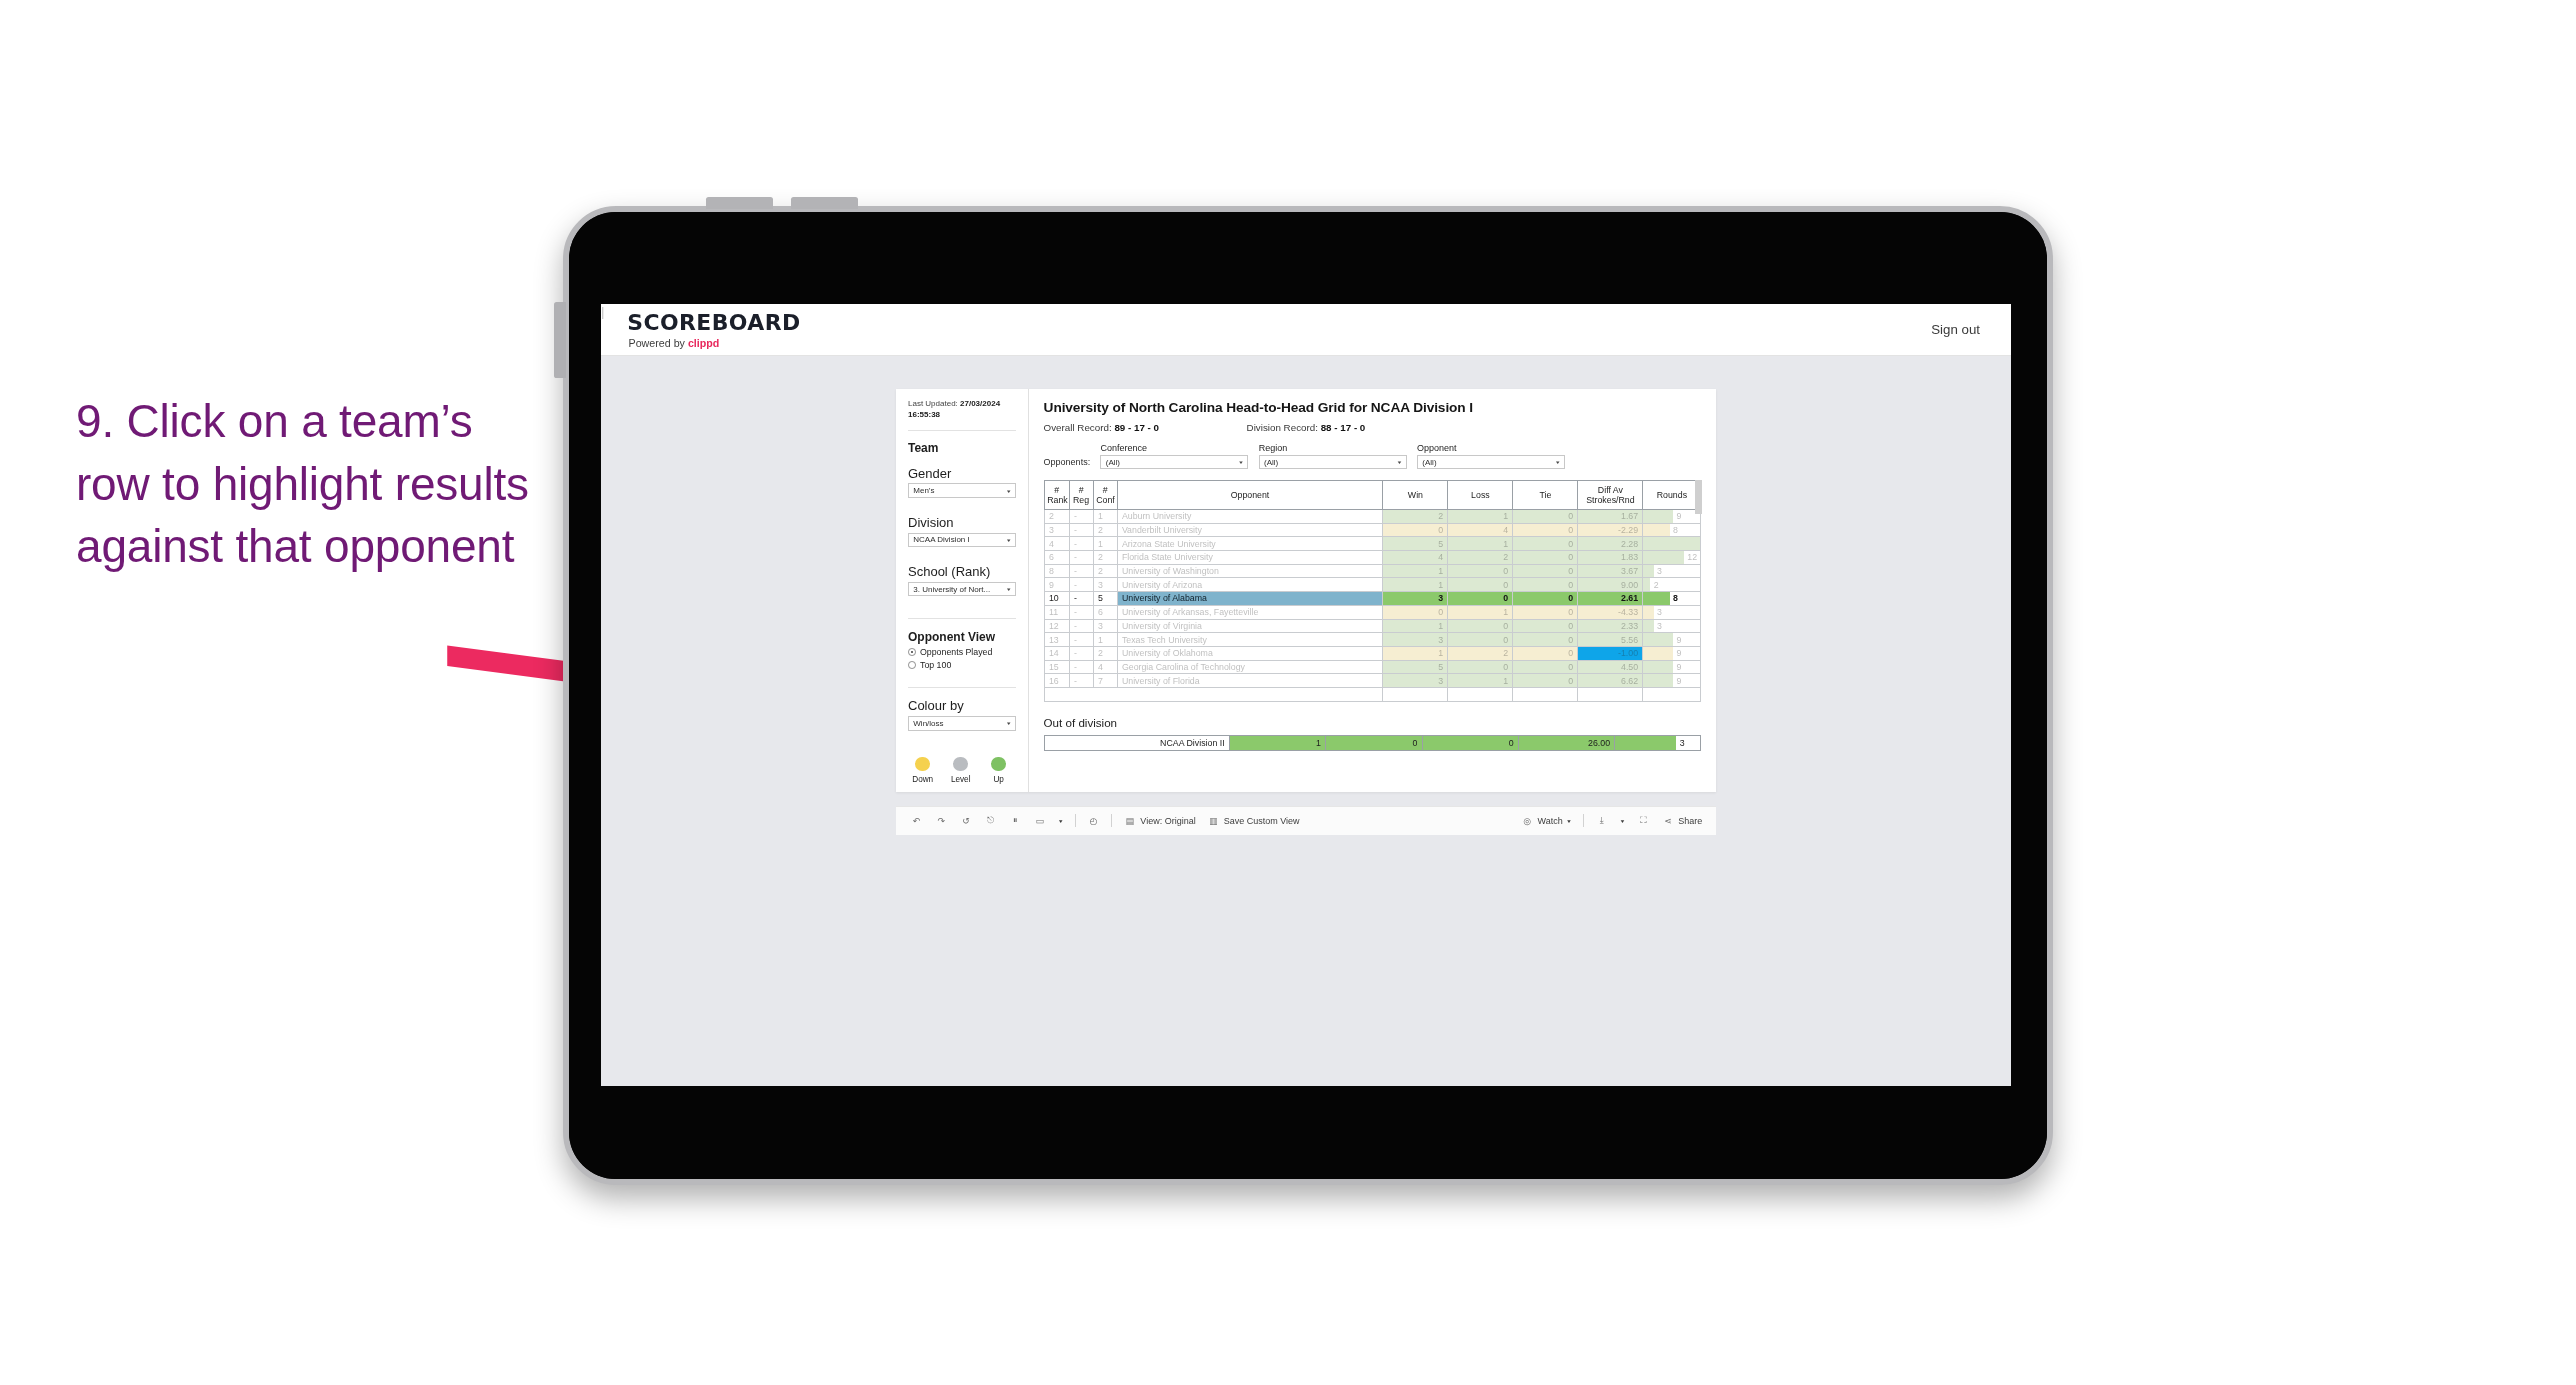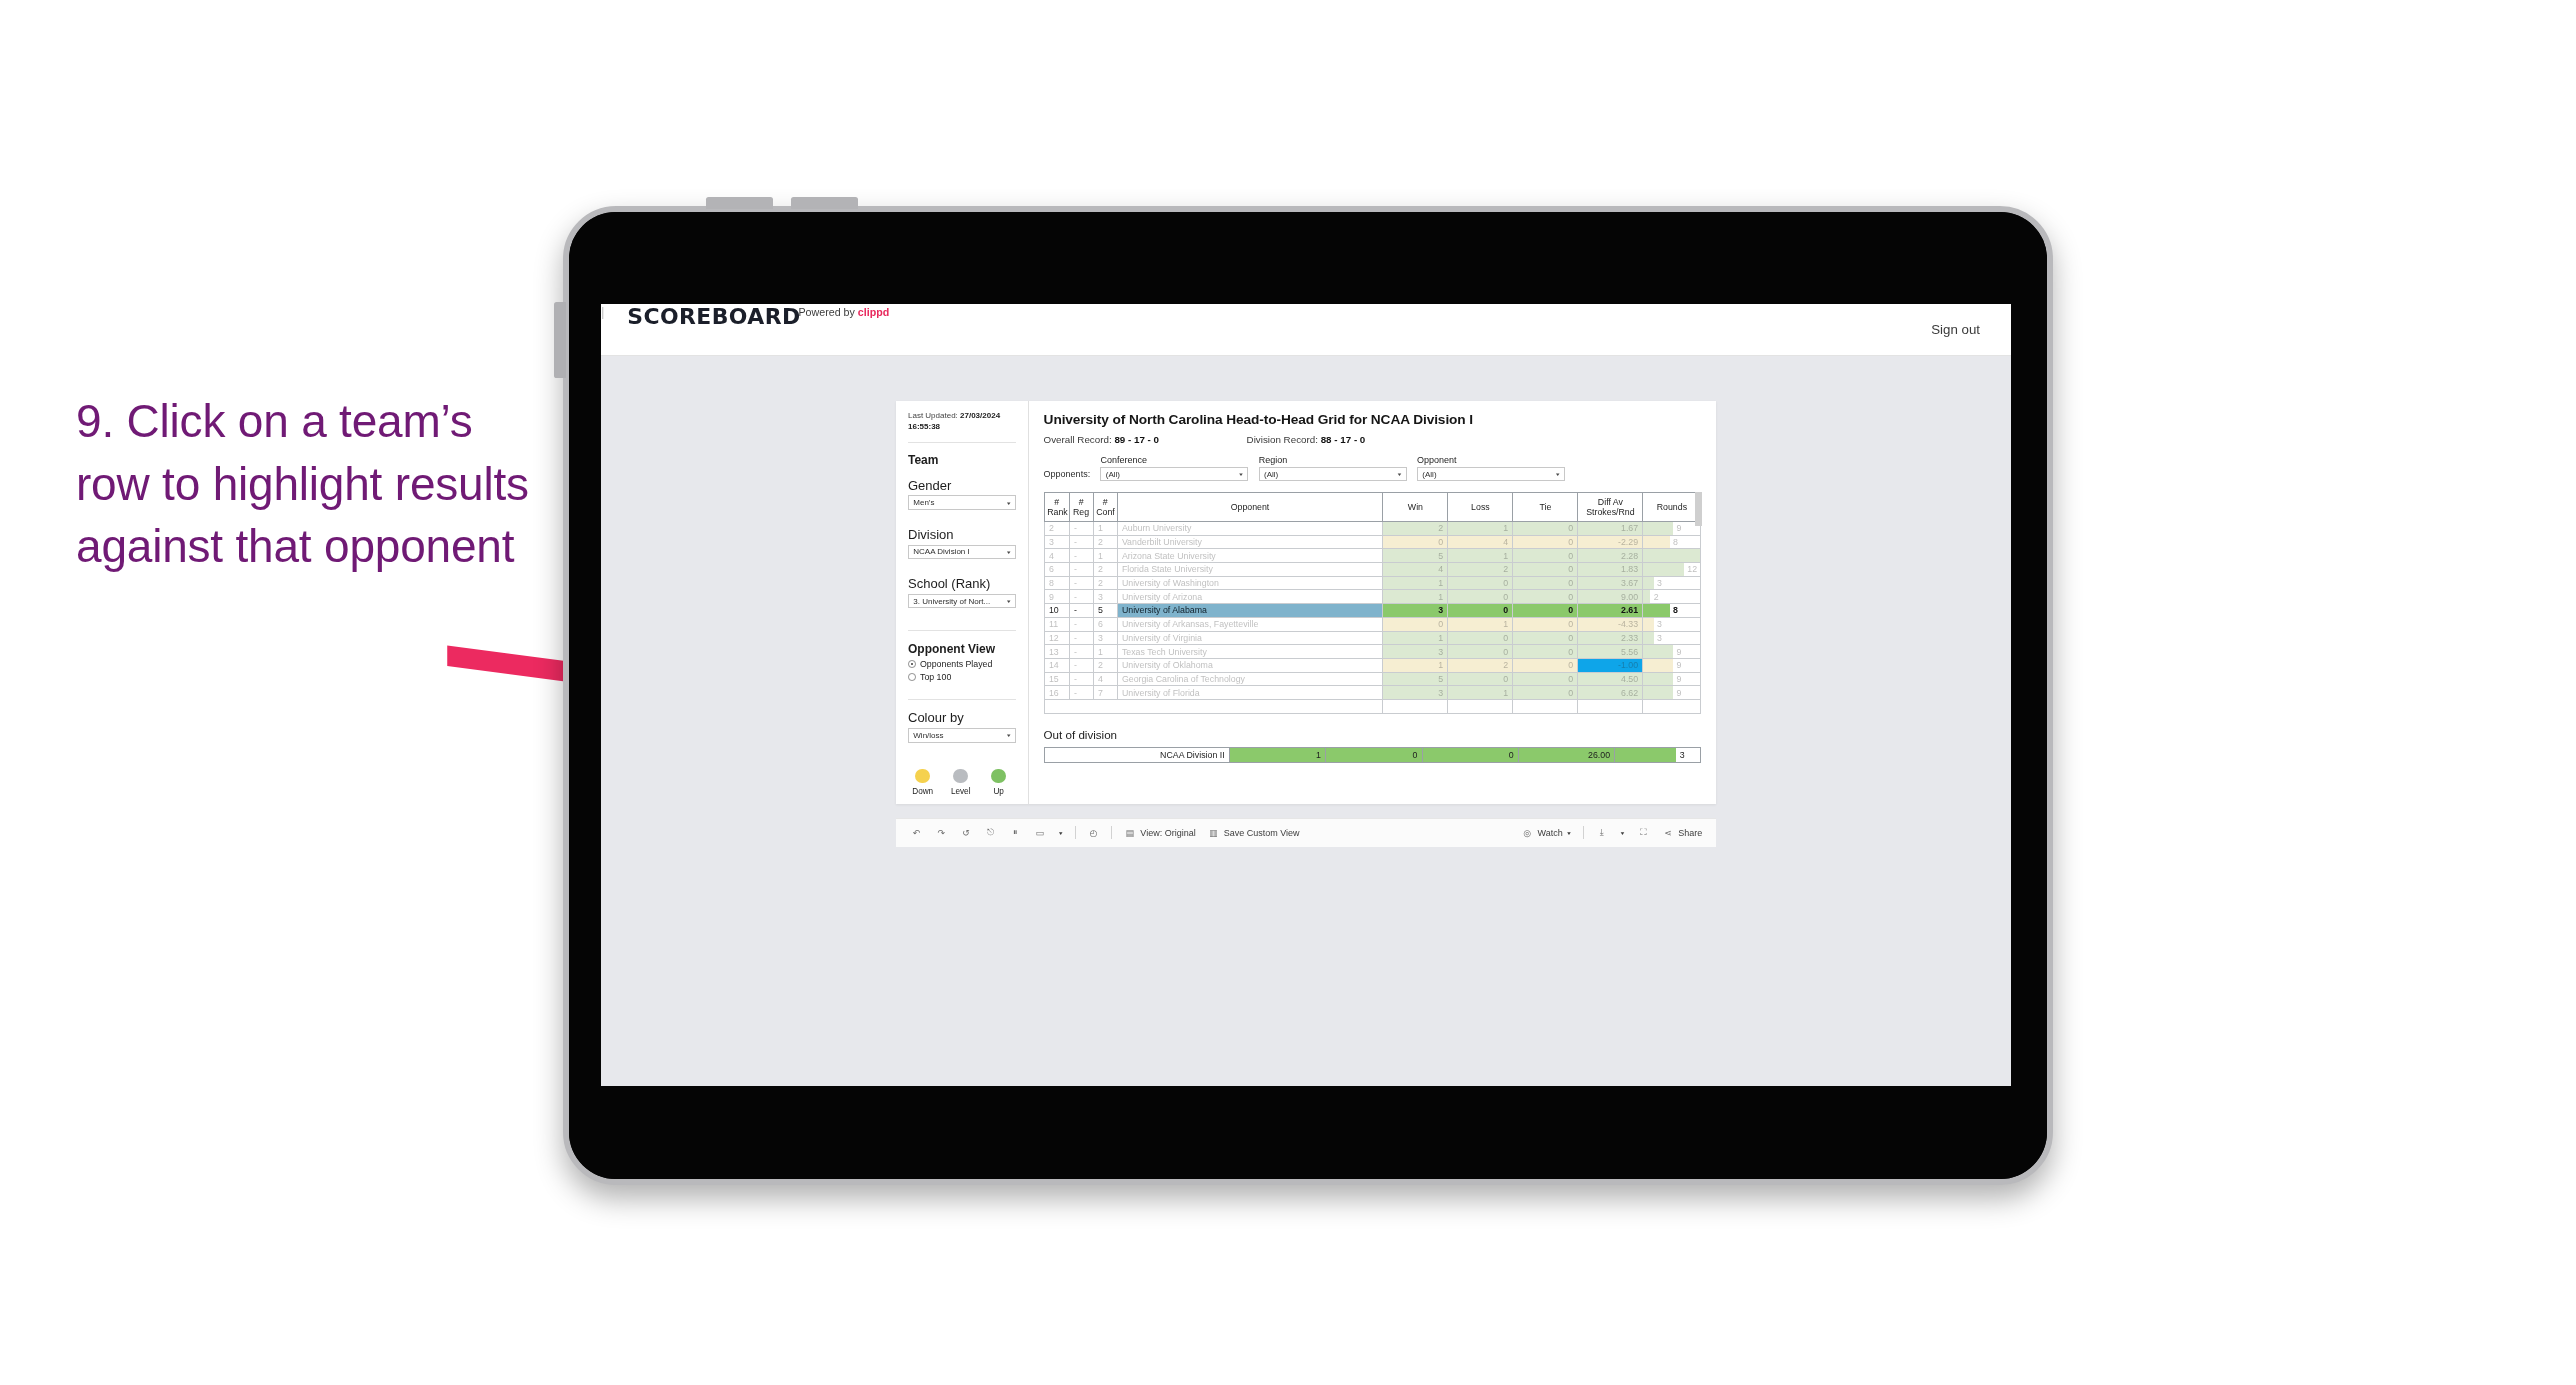--- a/index.html
+++ b/index.html
@@ -35,21 +35,21 @@
   .dot.d4 { top:524px; width:19px; height:19px; }
 
   
   .screen {
     position:absolute; left:601px; top:304px; width:1410px; height:782px;
     background:#e7e8ec; overflow:hidden;
   }
 
   
   .app-header { height:52px; background:#fff; display:flex; align-items:stretch; border-bottom:0.9px solid #e3e3e3; }
-  .logo-box { display:flex; justify-content:center; padding:0 22px 0 27.5px; }
+  .logo-box { display:flex; flex-direction:column; justify-content:center; padding:0 22px 0 27.5px; }
   .logo-title { font-size:21.5px; font-weight:bold; letter-spacing:0.4px; color:#1b1f2a;
                 font-family:"DejaVu Sans", sans-serif; transform:scaleX(1.02); }
   .logo-sub { font-size:10.7px; color:#3d3d3d; margin-top:1.7px; }
   .logo-sub b { color:#e8285c; font-weight:bold; }
   .nav-top { display:flex; align-items:stretch; }
   .nav-top .nav-item {
     display:flex; align-items:center; padding:0 23px; font-size:14.6px; color:#2d2d2d;
     letter-spacing:0.3px; position:relative; cursor:pointer;
   }
   .nav-top .nav-item.active::after {
@@ -59,21 +59,21 @@
                   font-size:13.3px; color:#3a3a3a; }
   .header-right .bar { color:#c2c2c2; }
 
   
   .subnav { height:34px; background:#fbfbfb; display:flex; align-items:center;
             padding-left:24px; gap:33px; border-bottom:0.9px solid #dcdcdc; }
   .subnav .sub-item { font-size:12.5px; color:#333; letter-spacing:0.3px; cursor:pointer; }
   .subnav .sub-item.active { color:#e8285c; }
 
   
-  .viz-wrap { padding:33px 0 0 0; display:flex; justify-content:center;margin-top:12px; }
+  .viz-wrap { padding:33px 0 0 0; display:flex; justify-content:center; }
   .viz { width:820px; background:#fff; display:flex; box-shadow:0 0.9px 2.6px rgba(0,0,0,0.07); }
 
   
   .ctrl { width:133px; border-right:0.9px solid #e0e0e0; background:#fff; padding:10.3px 12px 8.6px 12px; flex:none;}
   .lastupd { font-size:8px; color:#444; line-height:1.35; }
   .lastupd b { font-weight:bold; color:#222; }
   .hr { height:0.9px; background:#e2e2e2; margin:9.4px 0 10.3px; }
   .ctrl h3 { font-size:12px; font-weight:bold; color:#1d1d1d; margin-bottom:10.3px; }
   .fieldlabel { font-size:13px; font-weight:normal; color:#1d1d1d; margin:10.3px 0 2.6px; }
   .select {

